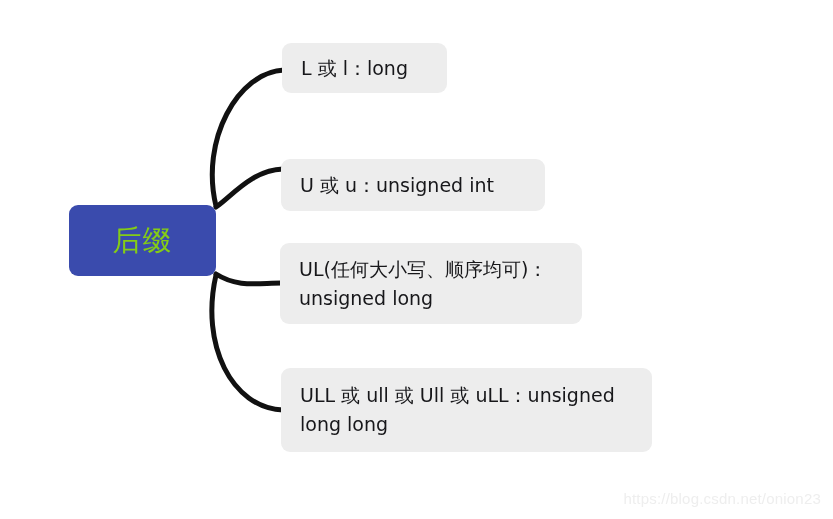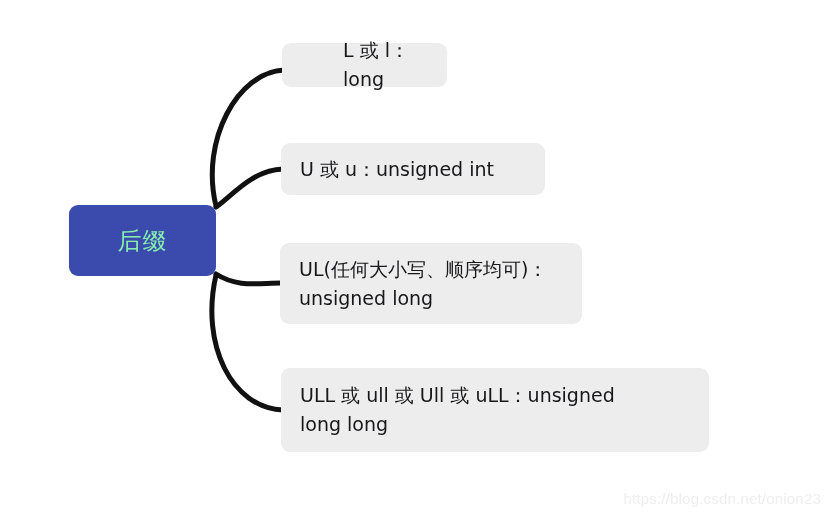--- a/index.html
+++ b/index.html
@@ -35,22 +35,22 @@
     height: 71px;
     background: #3a4bad;
     border-radius: 9px;
     display: flex;
     align-items: center;
     justify-content: center;
     box-sizing: border-box;
     z-index: 3;
   }
   .root-label {
-    color: #86efac;
-    font-size: 24px;
+    color: #84cc16;
+    font-size: 29px;
     letter-spacing: 1px;
     line-height: 1;
     font-family: "DejaVu Sans", "Liberation Sans", sans-serif;
   }
   .leaf-node {
     position: absolute;
     background: #ededed;
     border-radius: 9px;
     box-sizing: border-box;
     display: flex;
@@ -58,24 +58,24 @@
     z-index: 2;
   }
   .leaf-label {
     color: #17171a;
     font-size: 19px;
     line-height: 29px;
     padding: 0 19px;
     white-space: pre-line;
     font-family: "DejaVu Sans", "Liberation Sans", sans-serif;
   }
-  #leaf-0 { left: 282px; top: 43px;  width: 165px; height: 44px; padding-left: 42px; }
-  #leaf-1 { left: 281px; top: 143px; width: 264px; height: 52px; }
+  #leaf-0 { left: 282px; top: 43px;  width: 165px; height: 50px; }
+  #leaf-1 { left: 281px; top: 159px; width: 264px; height: 52px; }
   #leaf-2 { left: 280px; top: 243px; width: 302px; height: 81px; }
-  #leaf-3 { left: 281px; top: 368px; width: 428px; height: 84px; }
+  #leaf-3 { left: 281px; top: 368px; width: 371px; height: 84px; }
   .watermark {
     position: absolute;
     right: 12px;
     bottom: 12px;
     color: #eeeeee;
     font-size: 15px;
     letter-spacing: 0.2px;
     z-index: 1;
     font-family: "Liberation Sans", "DejaVu Sans", sans-serif;
   }

